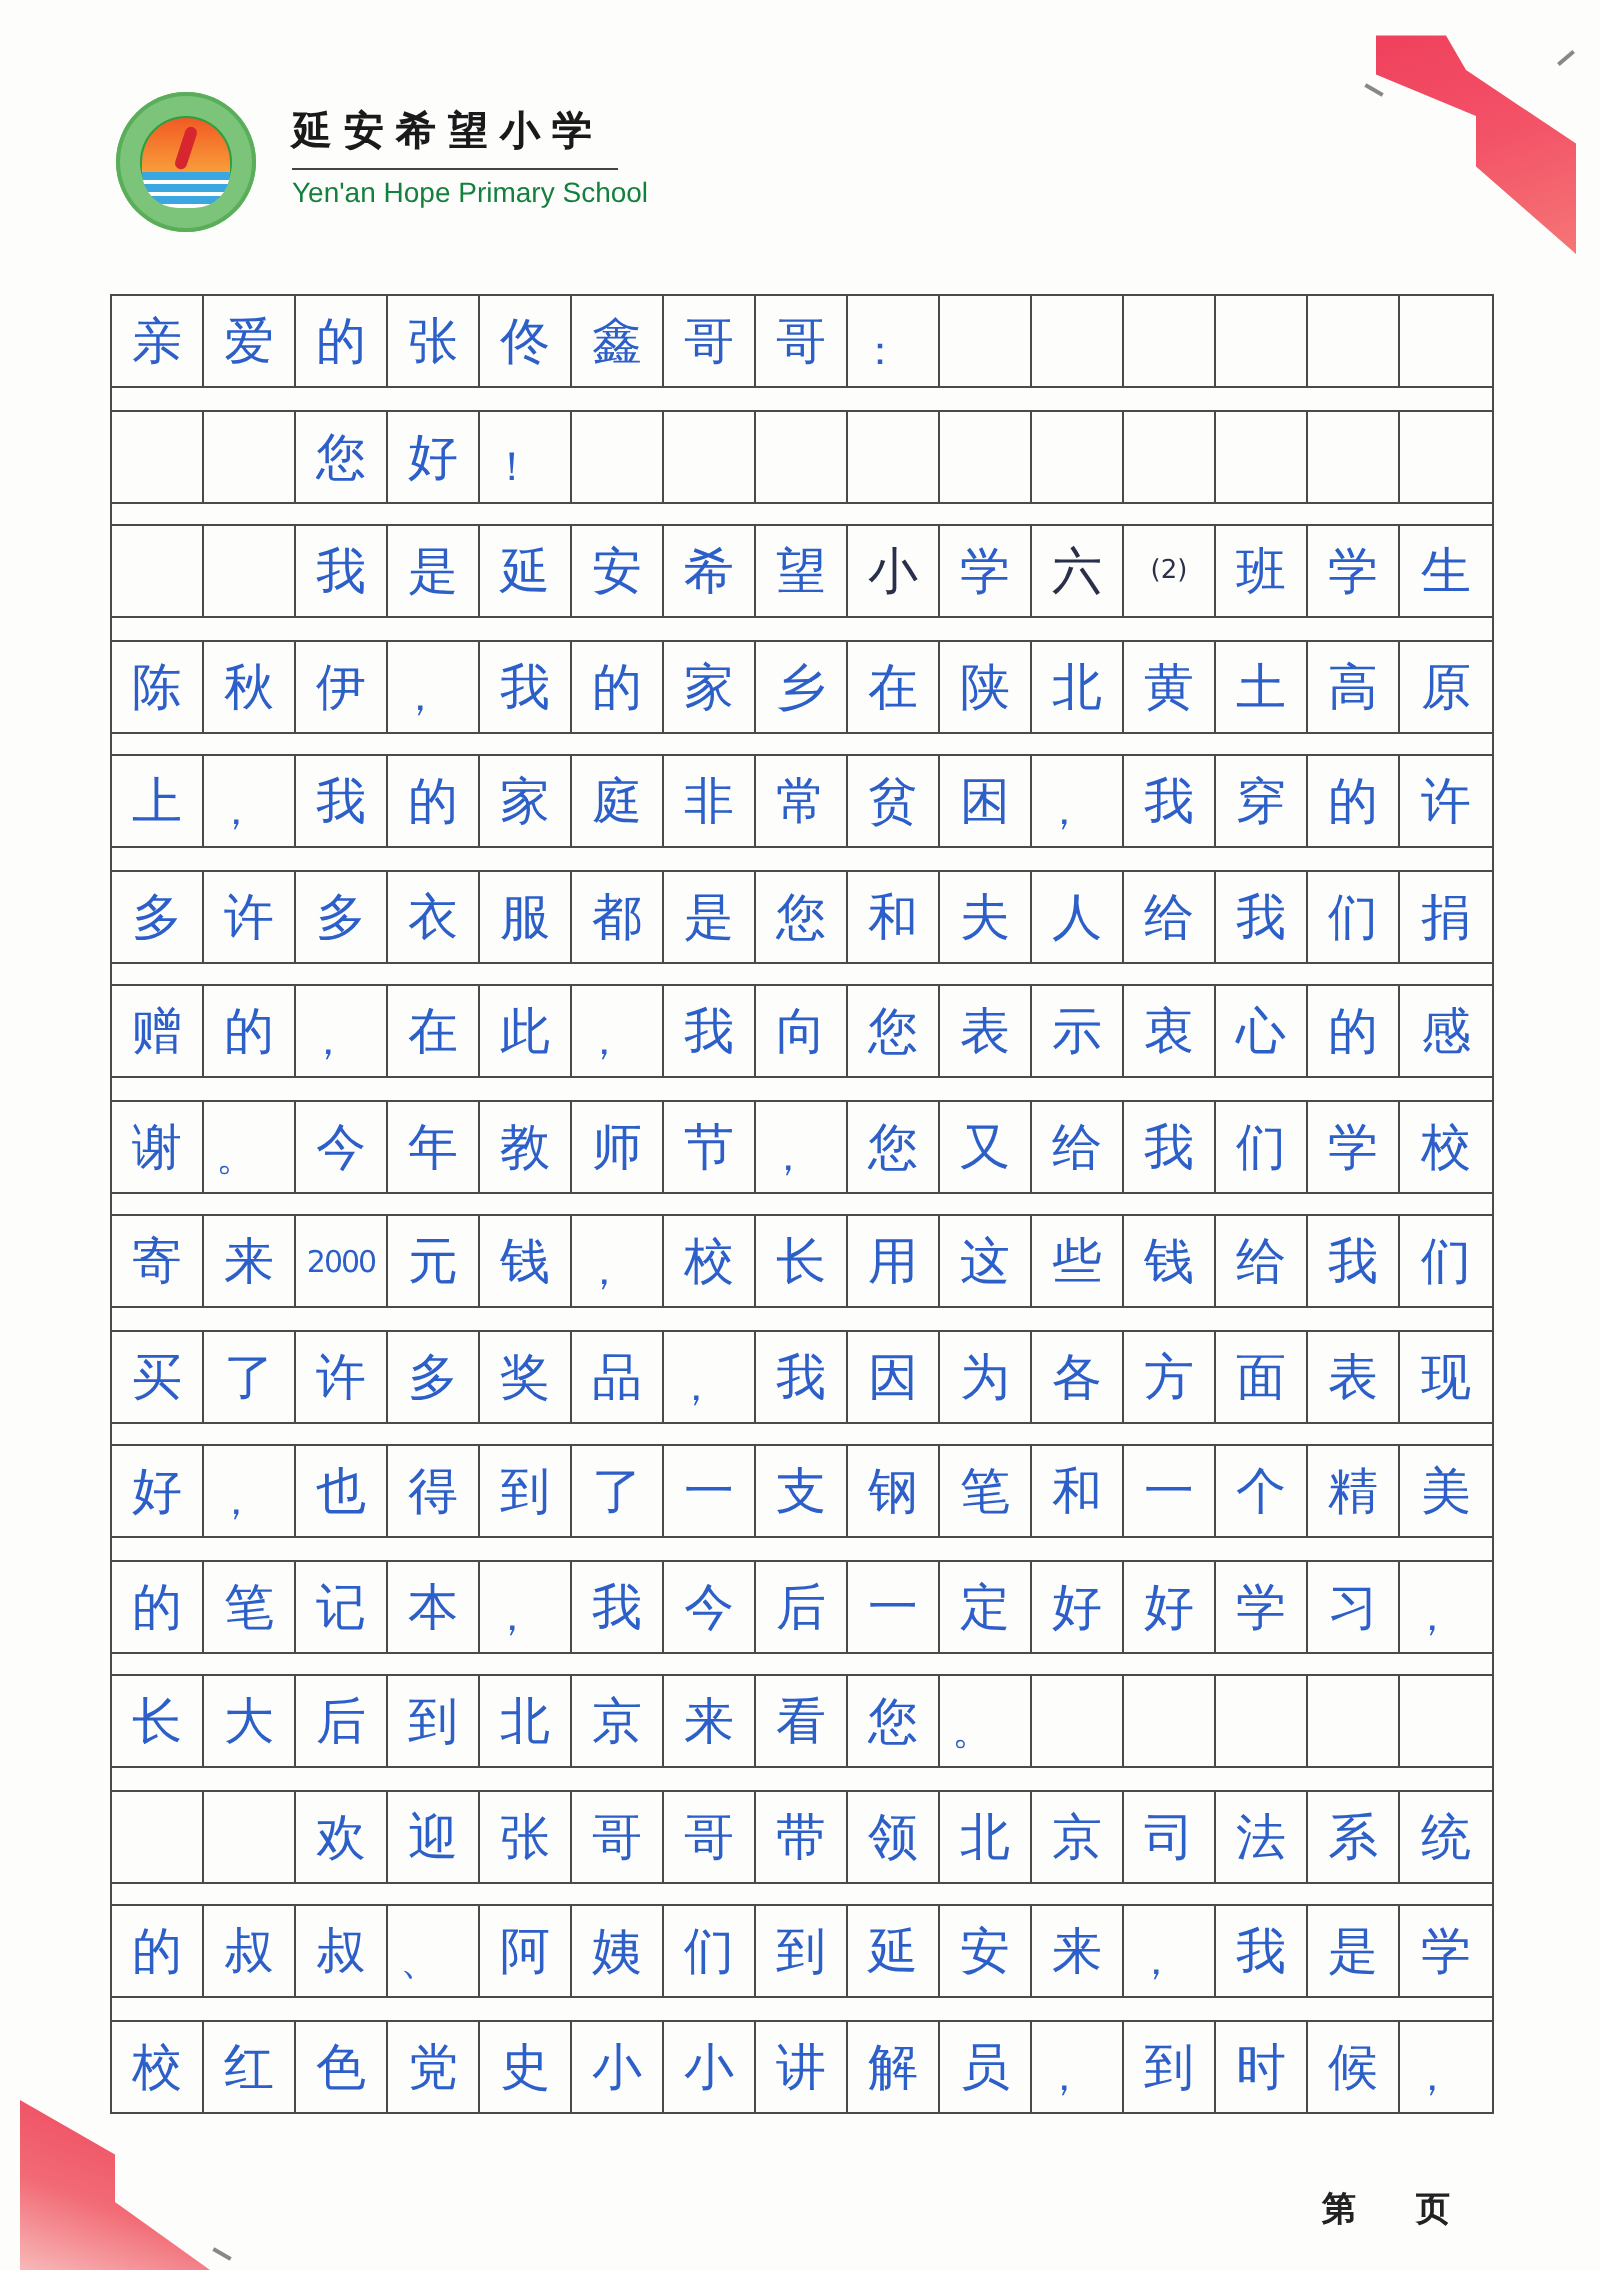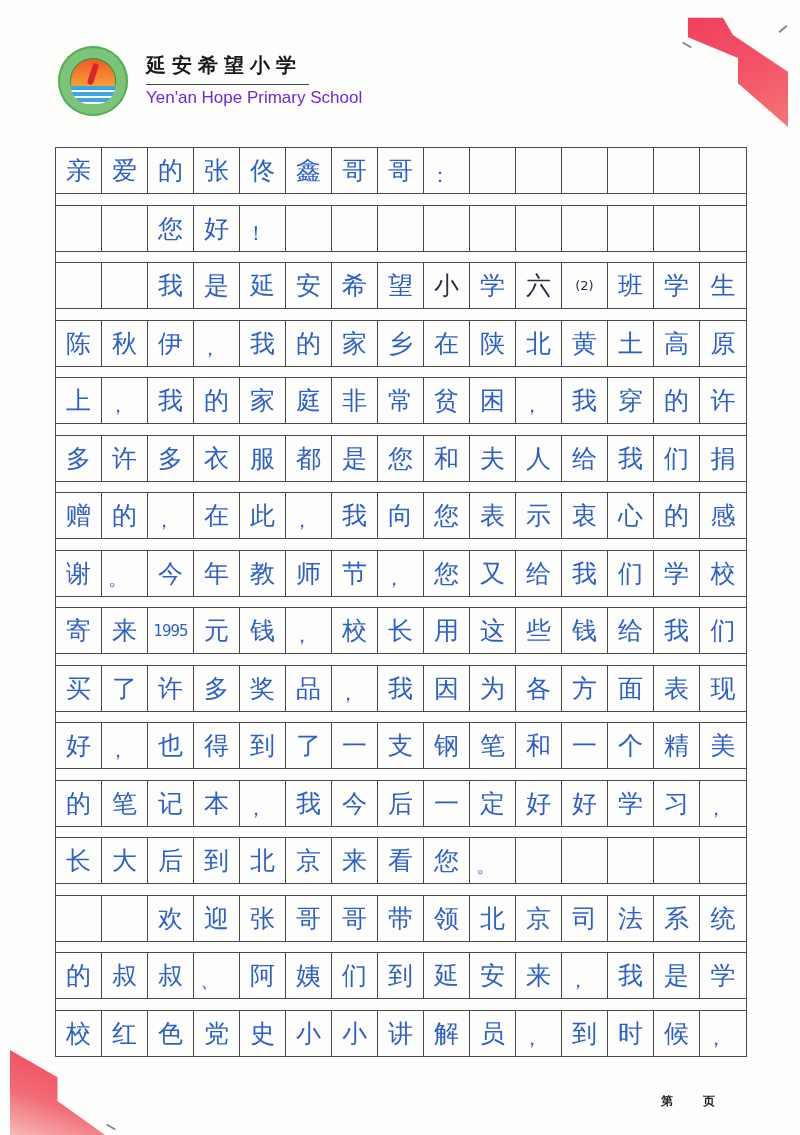--- a/index.html
+++ b/index.html
@@ -47,21 +47,21 @@
   .school-cn {
     position: absolute; left: 146px; top: 52px;
     font-family: "DejaVu Serif", serif; font-size: 20px; letter-spacing: 6px;
     color: #1a1a1a; font-weight: bold;
   }
   .school-rule {
     position: absolute; left: 146px; top: 84px; width: 163px; height: 1px; background: #444;
   }
   .school-en {
     position: absolute; left: 146px; top: 88px;
-    font-family: "Liberation Sans", sans-serif; font-size: 17px; color: #6d28d9;
+    font-family: "Liberation Sans", sans-serif; font-size: 14px; color: #15803d;
   }
 
   
   .grid {
     position: absolute; left: 55px; top: 147px; width: 690px;
     border-left: 1.5px solid #4a4a4a; border-right: 1.5px solid #4a4a4a;
   }
   .grid-row { display: flex; height: 47px; border-top: 1.5px solid #4a4a4a; border-bottom: 1.5px solid #4a4a4a; box-sizing: border-box; }
   .spacer { height: 10.5px; }
   .cell {
@@ -71,21 +71,21 @@
     font-family: "DejaVu Sans", sans-serif; font-size: 25px; color: #2d5fc9;
     position: relative;
   }
   .cell:last-child { border-right: none; }
   .cell.dark { color: #2a2f4a; }
   .cell.punct { justify-content: flex-start; align-items: flex-end; padding: 0 0 4px 6px; font-size: 20px; }
   .cell.small { font-size: 13px; }
   .cell.num { font-size: 15px; letter-spacing: -1px; }
 
   .page-footer {
-    position: absolute; top: 1093px; left: 661px; font-size: 12px; color: #222; font-weight: bold;
+    position: absolute; top: 1093px; left: 661px; font-size: 17px; color: #222; font-weight: bold;
     font-family: "DejaVu Sans", sans-serif;
   }
   .page-footer span { display: inline-block; }
   .page-footer .gap { width: 30px; }
 </style>
 </head>
 <body>
 
 <div class="ribbon-tr"></div>
 <div class="tick-mark" style="left:682px;top:44px;"></div>
@@ -243,21 +243,21 @@
       <div class="cell">给</div>
       <div class="cell">我</div>
       <div class="cell">们</div>
       <div class="cell">学</div>
       <div class="cell">校</div>
     </div>
     <div class="spacer"></div>
     <div class="grid-row">
       <div class="cell">寄</div>
       <div class="cell">来</div>
-      <div class="cell num">1995</div>
+      <div class="cell num">2000</div>
       <div class="cell">元</div>
       <div class="cell">钱</div>
       <div class="cell punct">，</div>
       <div class="cell">校</div>
       <div class="cell">长</div>
       <div class="cell">用</div>
       <div class="cell">这</div>
       <div class="cell">些</div>
       <div class="cell">钱</div>
       <div class="cell">给</div>

